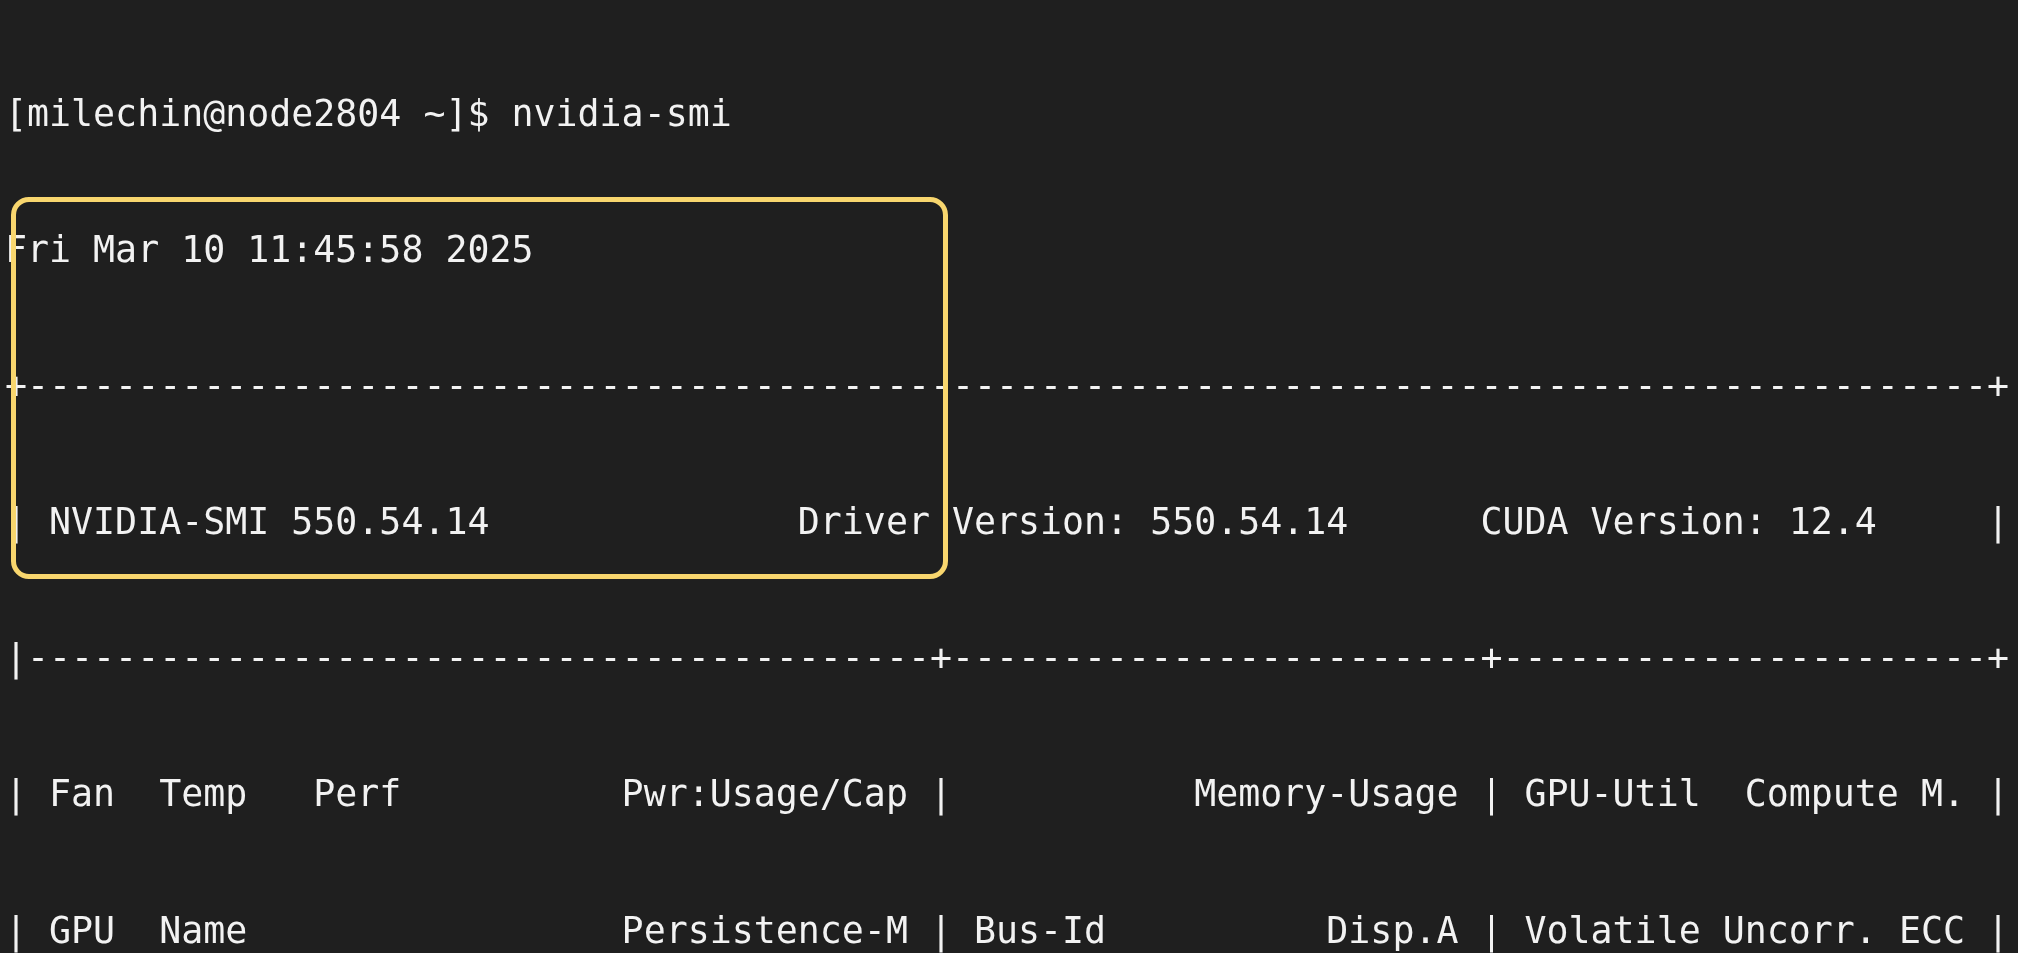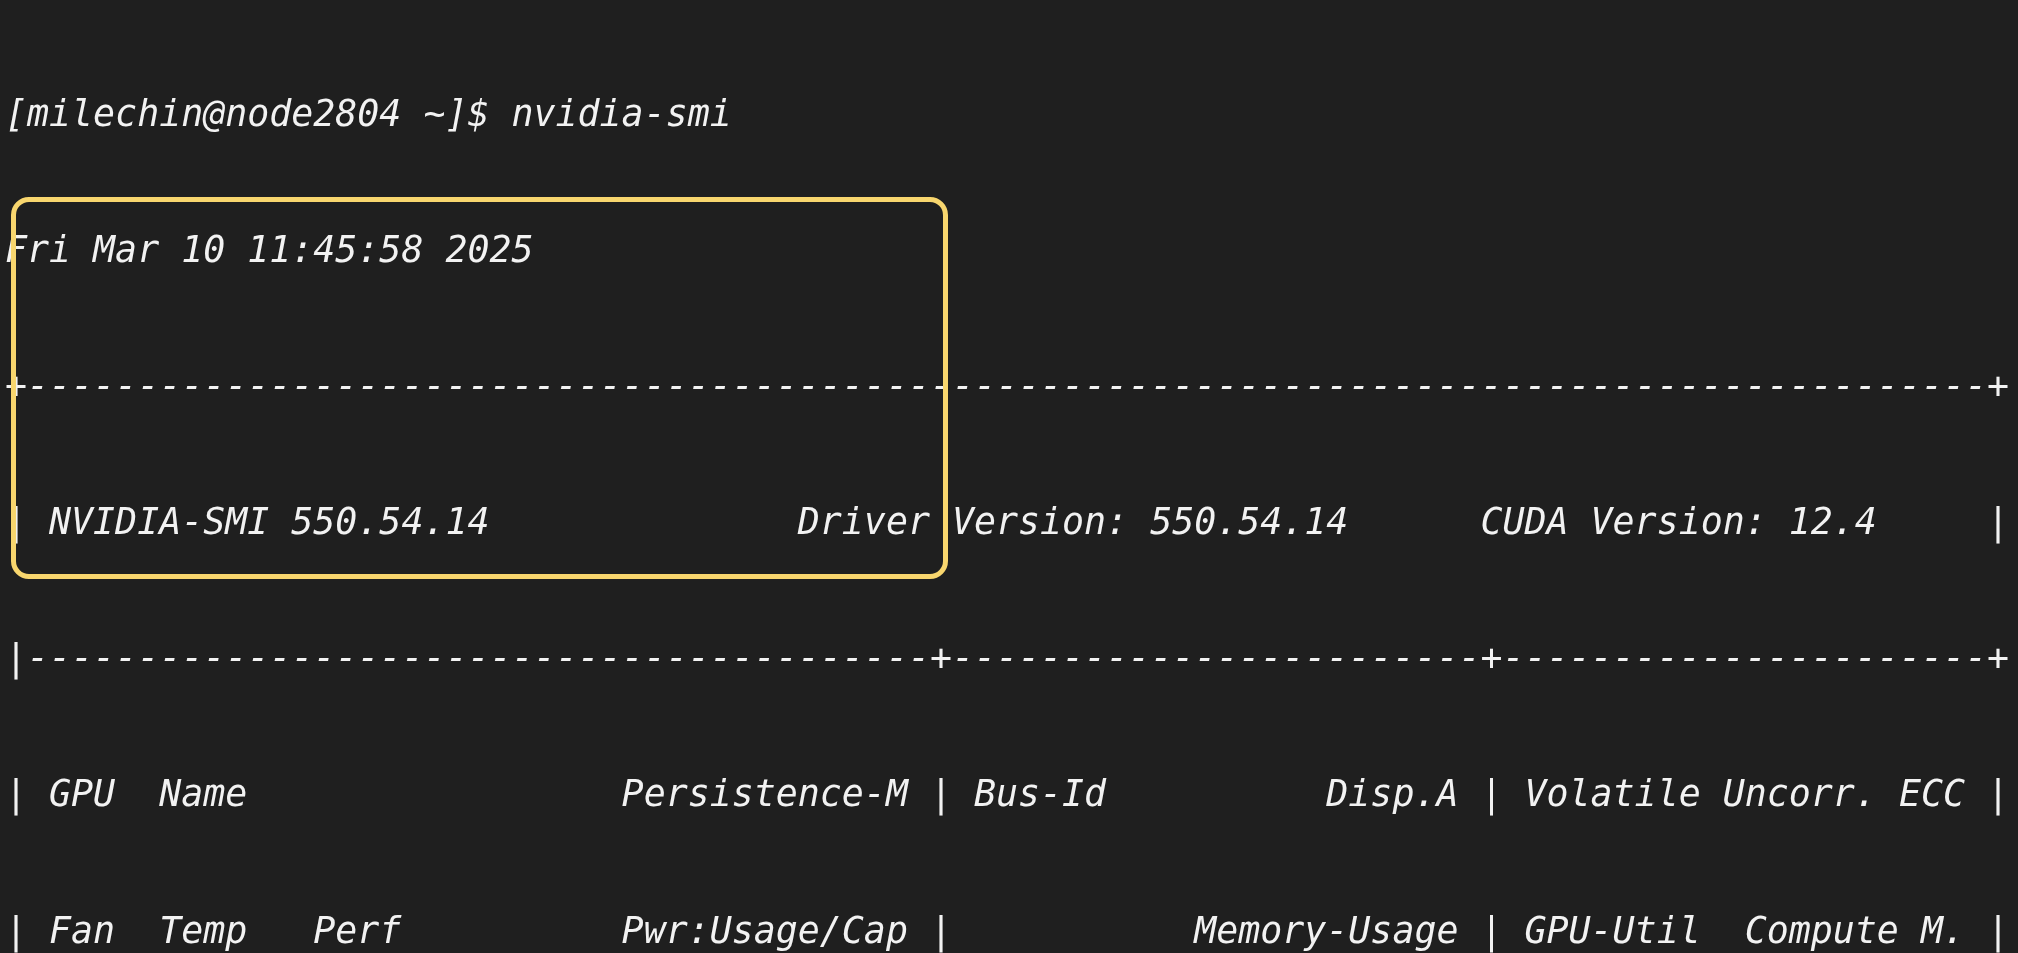--- a/index.html
+++ b/index.html
@@ -13,42 +13,41 @@
     left: 5px; top: 0;
     font-family: "DejaVu Sans Mono", "Liberation Mono", monospace;
     font-size: 36.6px;
     line-height: 45.38px;
     color: var(--fg, #f2f2f2);
     white-space: pre;
   }
   .line {
     height: 45.38px;
     white-space: pre;
-    font-style: italic;
   }
   .highlight-box {
     position: absolute;
     left: 11px; top: 197px;
     width: 937px; height: 382px;
     border: 5px solid var(--accent, #f8d66e);
     border-radius: 18px;
     pointer-events: none;
   }
 </style>
 </head>
 <body>
 
 <div class="terminal">
   <div class="line">[milechin@node2804 ~]$ nvidia-smi</div>
   <div class="line">Fri Mar 10 11:45:58 2025</div>
   <div class="line">+-----------------------------------------------------------------------------------------+</div>
   <div class="line">| NVIDIA-SMI 550.54.14              Driver Version: 550.54.14      CUDA Version: 12.4     |</div>
   <div class="line">|-----------------------------------------+------------------------+----------------------+</div>
+  <div class="line">| Fan  Temp   Perf          Pwr:Usage/Cap |           Memory-Usage | GPU-Util  Compute M. |</div>
   <div class="line">| GPU  Name                 Persistence-M | Bus-Id          Disp.A | Volatile Uncorr. ECC |</div>
-  <div class="line">| Fan  Temp   Perf          Pwr:Usage/Cap |           Memory-Usage | GPU-Util  Compute M. |</div>
   
   
   
   
   
   
   
   
   
   

